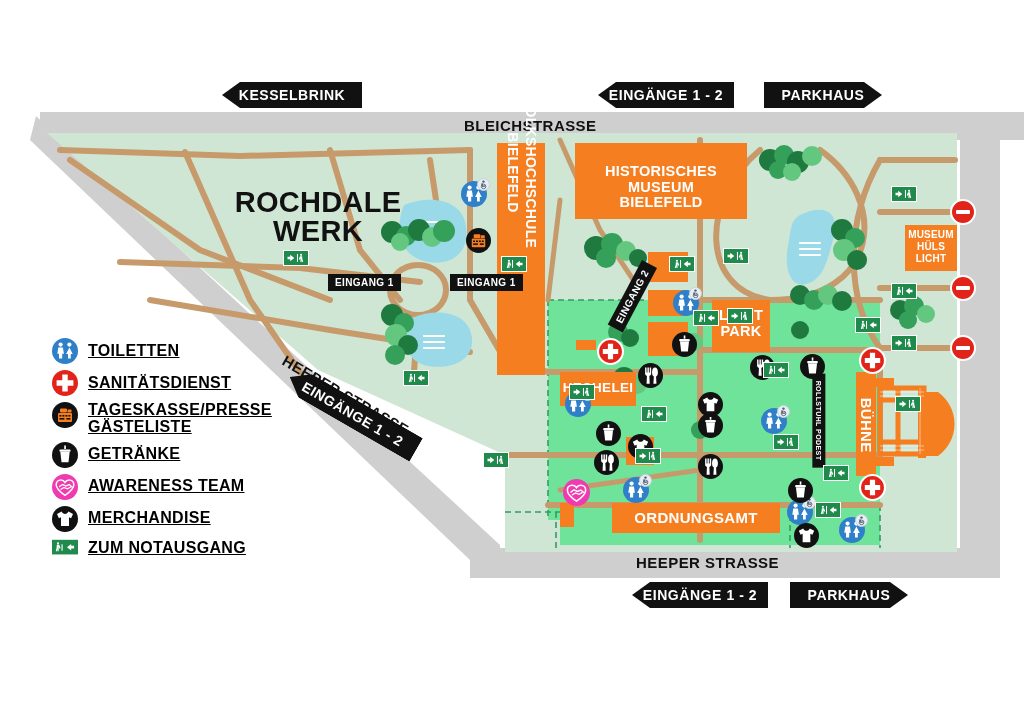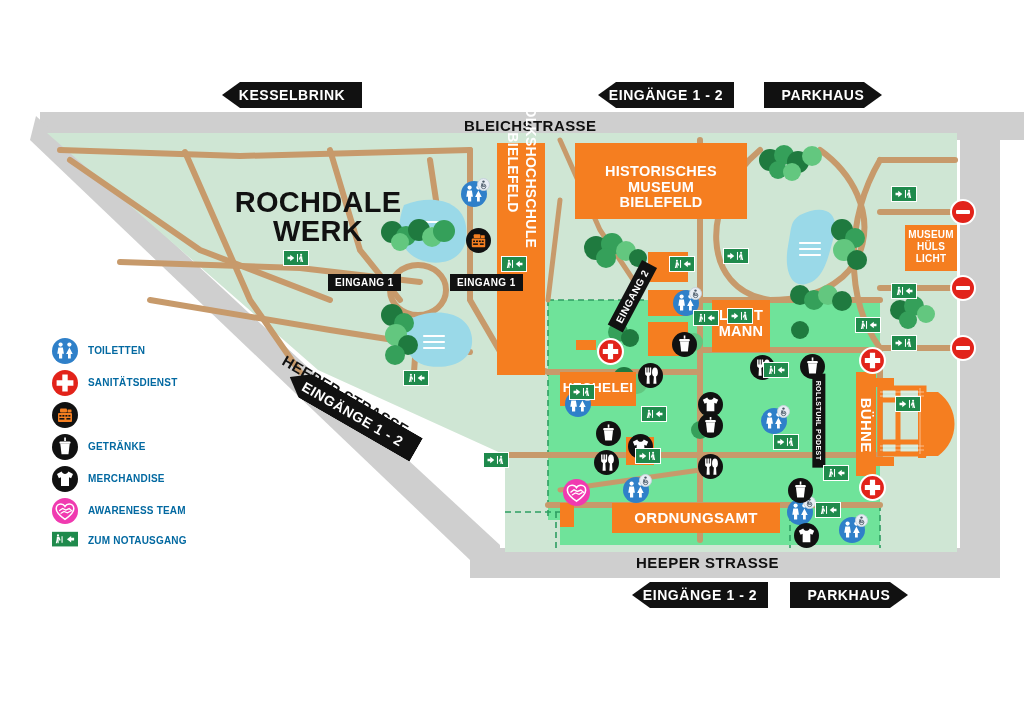--- a/index.html
+++ b/index.html
@@ -22,22 +22,22 @@
   .lbl-street{color:#111111;letter-spacing:.03em;}
   .lbl-park{color:#111111;line-height:1.0;letter-spacing:.01em;text-align:center;}
   .lbl-bldg{color:#ffffff;text-align:center;line-height:1.08;letter-spacing:.02em;}
   .chip{position:absolute;background:#111111;color:#ffffff;font-weight:bold;
         padding:3px 7px;white-space:nowrap;letter-spacing:.04em;}
 
   
   #legend{position:absolute;left:52px;top:338px;width:270px;}
   .leg-row{display:flex;align-items:center;margin-bottom:6px;min-height:22px;}
   .leg-ico{width:26px;height:26px;flex:0 0 26px;margin-right:10px;position:relative;}
-  .leg-txt{font-weight:bold;color:#0369a1;font-size:10px;letter-spacing:.02em;
-           line-height:1.05;text-transform:uppercase;}
+  .leg-txt{font-weight:bold;color:#000000;font-size:16px;letter-spacing:.02em;
+           line-height:1.05;text-transform:uppercase;text-decoration:underline;}
 
   
   .mico{position:absolute;border-radius:50%;box-sizing:border-box;}
   .mico svg{position:absolute;left:0;top:0;width:100%;height:100%;}
   .acc-dot{position:absolute;right:-3px;top:-3px;width:11px;height:11px;border-radius:50%;
            background:#e8eef4;border:1px solid #c7d3dd;}
   .acc-dot svg{width:11px;height:11px;}
 
   .exit-sign{position:absolute;background:#1f8a4c;border:1.5px solid #ffffff;
              box-sizing:border-box;display:block;}
@@ -291,21 +291,21 @@
   </div>
 
   <div class="lbl lbl-bldg" style="left:575px;top:164px;width:172px;font-size:14.5px;">
     <div>HISTORISCHES</div>
     <div>MUSEUM</div>
     <div>BIELEFELD</div>
   </div>
 
   <div class="lbl lbl-bldg" style="left:712px;top:308px;width:58px;font-size:14.5px;">
     <div>LICHT</div>
-    <div>MANN</div>
+    <div>PARK</div>
   </div>
 
   <div class="lbl lbl-bldg" style="left:905px;top:229px;width:52px;font-size:10px;line-height:1.22;">
     <div>MUSEUM</div>
     <div>HÜLS</div>
     <div>LICHT</div>
   </div>
 
   <div class="lbl lbl-bldg" style="left:560px;top:381px;width:76px;font-size:13.5px;">HECHELEI</div>
 
@@ -360,66 +360,70 @@
           <g fill="#111111">
             <rect x="7.4" y="13" width="2" height="1.6"></rect>
             <rect x="10.4" y="13" width="2" height="1.6"></rect>
             <rect x="13.4" y="13" width="2" height="1.6"></rect>
             <rect x="16.4" y="13" width="2" height="1.6"></rect>
             <rect x="7.4" y="16" width="5" height="1.6"></rect>
             <rect x="14.4" y="16" width="4" height="1.6"></rect>
           </g>
         </svg>
       </div>
+      <div class="leg-txt">
+        <div>TAGESKASSE/PRESSE</div>
+        <div>GÄSTELISTE</div>
+      </div>
     </div>
 
     <div class="leg-row">
       <div class="leg-ico">
         <svg viewBox="0 0 26 26">
           <circle cx="13" cy="13" r="13" fill="#111111"></circle>
           <g fill="#ffffff">
             <path d="M8.3,9.8 h9.4 l-1.2,10.4 h-7 Z"></path>
             <rect x="7.4" y="7.4" width="11.2" height="2.4" rx="1.1"></rect>
             <path d="M12.2,3.6 h1.7 v3.4 h-1.7 Z"></path>
           </g>
         </svg>
       </div>
       <div class="leg-txt">GETRÄNKE</div>
     </div>
 
-
-    <div class="leg-row">
-      <div class="leg-ico">
-        <svg viewBox="0 0 26 26">
-          <circle cx="13" cy="13" r="13" fill="#111111"></circle>
-          <path d="M9.6,5.6 c0.6,1.6 2,2.4 3.4,2.4 c1.4,0 2.8,-0.8 3.4,-2.4
-                   l4.6,2.4 l-1.9,4.2 l-2.1,-0.9 l0,8.6 h-8 l0,-8.6 l-2.1,0.9
-                   l-1.9,-4.2 Z" fill="#ffffff"></path>
-        </svg>
-      </div>
-      <div class="leg-txt">MERCHANDISE</div>
-    </div>
 
     <div class="leg-row">
       <div class="leg-ico">
         <svg viewBox="0 0 26 26">
           <circle cx="13" cy="13" r="13" fill="#f03ab0"></circle>
           <path d="M13,21.4 C7.2,17.4 4.2,14.4 4.2,10.8 C4.2,8 6.2,6 8.8,6
                    C10.6,6 12.2,7 13,8.4 C13.8,7 15.4,6 17.2,6
                    C19.8,6 21.8,8 21.8,10.8 C21.8,14.4 18.8,17.4 13,21.4 Z" fill="none" stroke="#ffffff" stroke-width="1.5"></path>
           <g fill="none" stroke="#ffffff" stroke-width="1.3" stroke-linecap="round">
             <path d="M7.6,12.6 l3,-2.2 l3.2,1.6 l3.4,-1.4 l2.8,2.4"></path>
             <path d="M9,15.2 l3,-1.8 l3.4,1.4 l3,-1.6"></path>
           </g>
         </svg>
       </div>
       <div class="leg-txt">AWARENESS TEAM</div>
     </div>
 
     <div class="leg-row">
+      <div class="leg-ico">
+        <svg viewBox="0 0 26 26">
+          <circle cx="13" cy="13" r="13" fill="#111111"></circle>
+          <path d="M9.6,5.6 c0.6,1.6 2,2.4 3.4,2.4 c1.4,0 2.8,-0.8 3.4,-2.4
+                   l4.6,2.4 l-1.9,4.2 l-2.1,-0.9 l0,8.6 h-8 l0,-8.6 l-2.1,0.9
+                   l-1.9,-4.2 Z" fill="#ffffff"></path>
+        </svg>
+      </div>
+      <div class="leg-txt">MERCHANDISE</div>
+    </div>
+
+    <div class="leg-row">
       <div class="leg-ico" style="height:20px;">
         <svg viewBox="0 0 32 20">
           <rect x="0" y="1" width="32" height="18" fill="#1f8a4c"></rect>
           <g fill="#ffffff">
             <path d="M4,6.4 h4 l0,-2 l3.4,3.6 l-3.4,3.6 l0,-2 h-4 Z" opacity="0"></path>
             <path d="M3.8,11 l3.6,-3.2 v1.8 h3.4 v2.8 h-3.4 v1.8 Z" opacity="0"></path>
           </g>
           <g fill="#ffffff">
             <path d="M14.4,4 h13 v12 h-13 Z" opacity="0"></path>
             <path d="M18.4,10 l5.2,-4 v2.4 h3.6 v3.2 h-3.6 v2.4 Z"></path>

